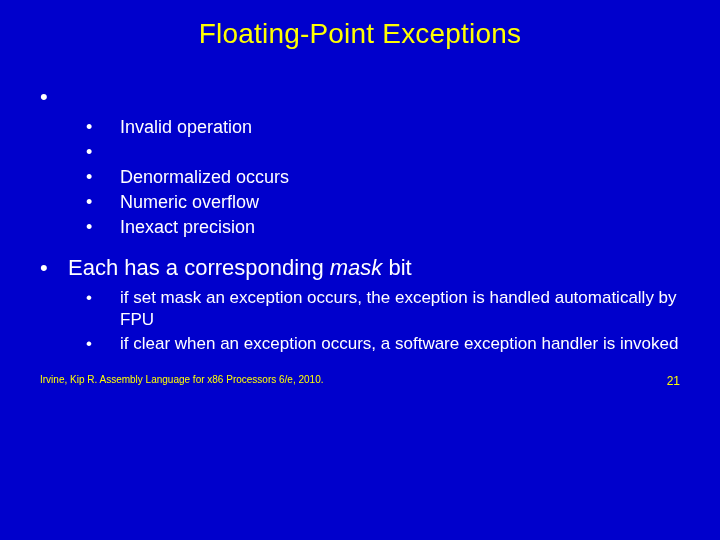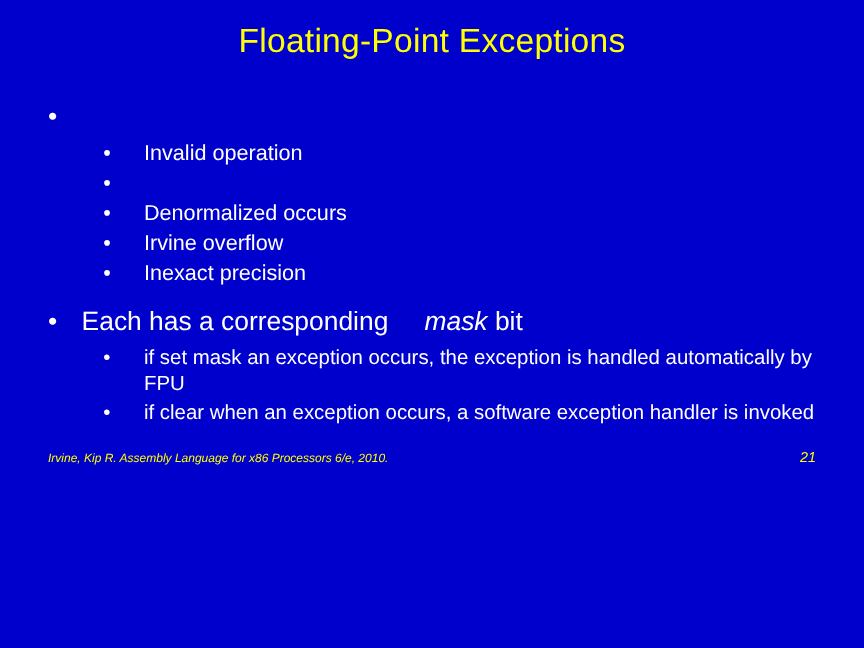--- a/index.html
+++ b/index.html
@@ -54,31 +54,28 @@
   .bullet {
     display: inline-block;
     width: 28px;
     flex-shrink: 0;
   }
   .l2 .bullet, .l3 .bullet {
     width: 34px;
   }
   .italic {
     font-style: italic;
-    margin-left: 24px;
   }
   .footer {
     position: absolute;
     bottom: 16px;
     left: 40px;
     right: 40px;
     display: flex;
     justify-content: space-between;
-    align-items: flex-end;
-    font-style: italic;
   }
   .citation {
     color: #ffff00;
     font-size: 10px;
   }
   .pagenum {
     color: #ffff00;
     font-size: 12px;
   }
 </style>
@@ -101,21 +98,21 @@
     </div>
     <div class="l2">
       <span class="bullet">•</span>
     </div>
     <div class="l2">
       <span class="bullet">•</span>
       <span>Denormalized occurs</span>
     </div>
     <div class="l2">
       <span class="bullet">•</span>
-      <span>Irvine overflow</span>
+      <span>Numeric overflow</span>
     </div>
     <div class="l2">
       <span class="bullet">•</span>
       <span>Inexact precision</span>
     </div>
 
     <div class="l1">
       <span class="bullet">•</span>
       <span>
         <span>Each has a corresponding </span><span class="italic">mask</span><span> bit</span>

